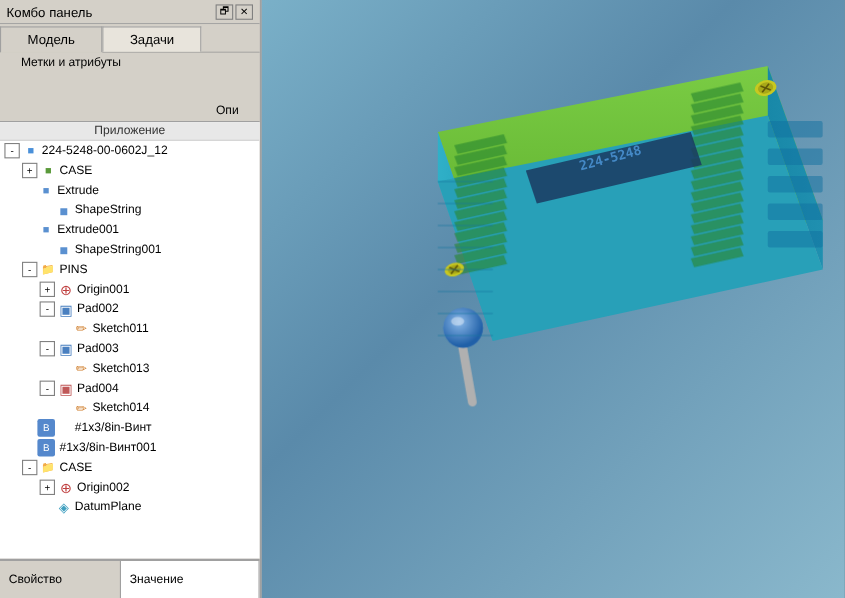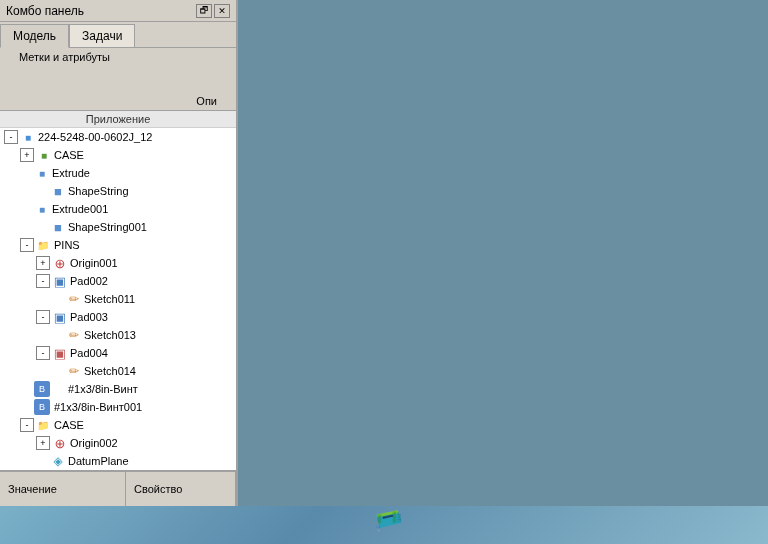--- a/index.html
+++ b/index.html
@@ -10,21 +10,21 @@
       width: 768px;
       height: 544px;
       overflow: hidden;
       display: flex;
       flex-direction: column;
     }
 
     
     .panel-container {
       display: flex;
-      flex-direction: column;
+      flex-direction: row;
       width: 768px;
       height: 544px;
     }
 
     
     .left-panel {
       width: 238px;
       min-width: 238px;
       background: #d4d0c8;
       display: flex;
@@ -62,21 +62,21 @@
       cursor: pointer;
     }
 
     
     .tabs-row {
       display: flex;
       background: #d4d0c8;
       border-bottom: 1px solid #a0a0a0;
     }
     .tab {
-      padding: 4px 12px;
+      padding: 4px 24px;
       border: 1px solid #a0a0a0;
       border-bottom: none;
       background: #e8e4dc;
       cursor: pointer;
       font-size: 12px;
       color: #000;
       margin-top: 2px;
     }
     .tab.active {
       background: #d4d0c8;
@@ -357,25 +357,25 @@
       </div>
 
       <div class="tree-item indent-3">
         <span style="width:14px;display:inline-block"></span>
         <span class="item-icon icon-datum" style="color:#40a0c0;font-size:12px">◈</span>
         <span class="tree-item-label">DatumPlane</span>
       </div>
     </div>
 
     <div class="bottom-panel">
+      <div class="bottom-col" style="background:#d4d0c8;flex:none;width:110px;border-right:1px solid #a0a0a0;">
+        <span>Свойство</span>
+      </div>
       <div class="bottom-col">
         <span>Значение</span>
-      </div>
-      <div class="bottom-col" style="background:#d4d0c8;flex:none;width:110px;border-right:1px solid #a0a0a0;">
-        <span>Свойство</span>
       </div>
     </div>
   </div>
 
   <div class="viewport">
     <svg class="viewport-svg" viewBox="0 0 530 544" xmlns="http://www.w3.org/2000/svg">
 
       <defs>
         <linearGradient id="bgGrad" x1="0%" y1="0%" x2="100%" y2="100%">
           <stop offset="0%" style="stop-color:#8ab8d0;stop-opacity:1"></stop>

